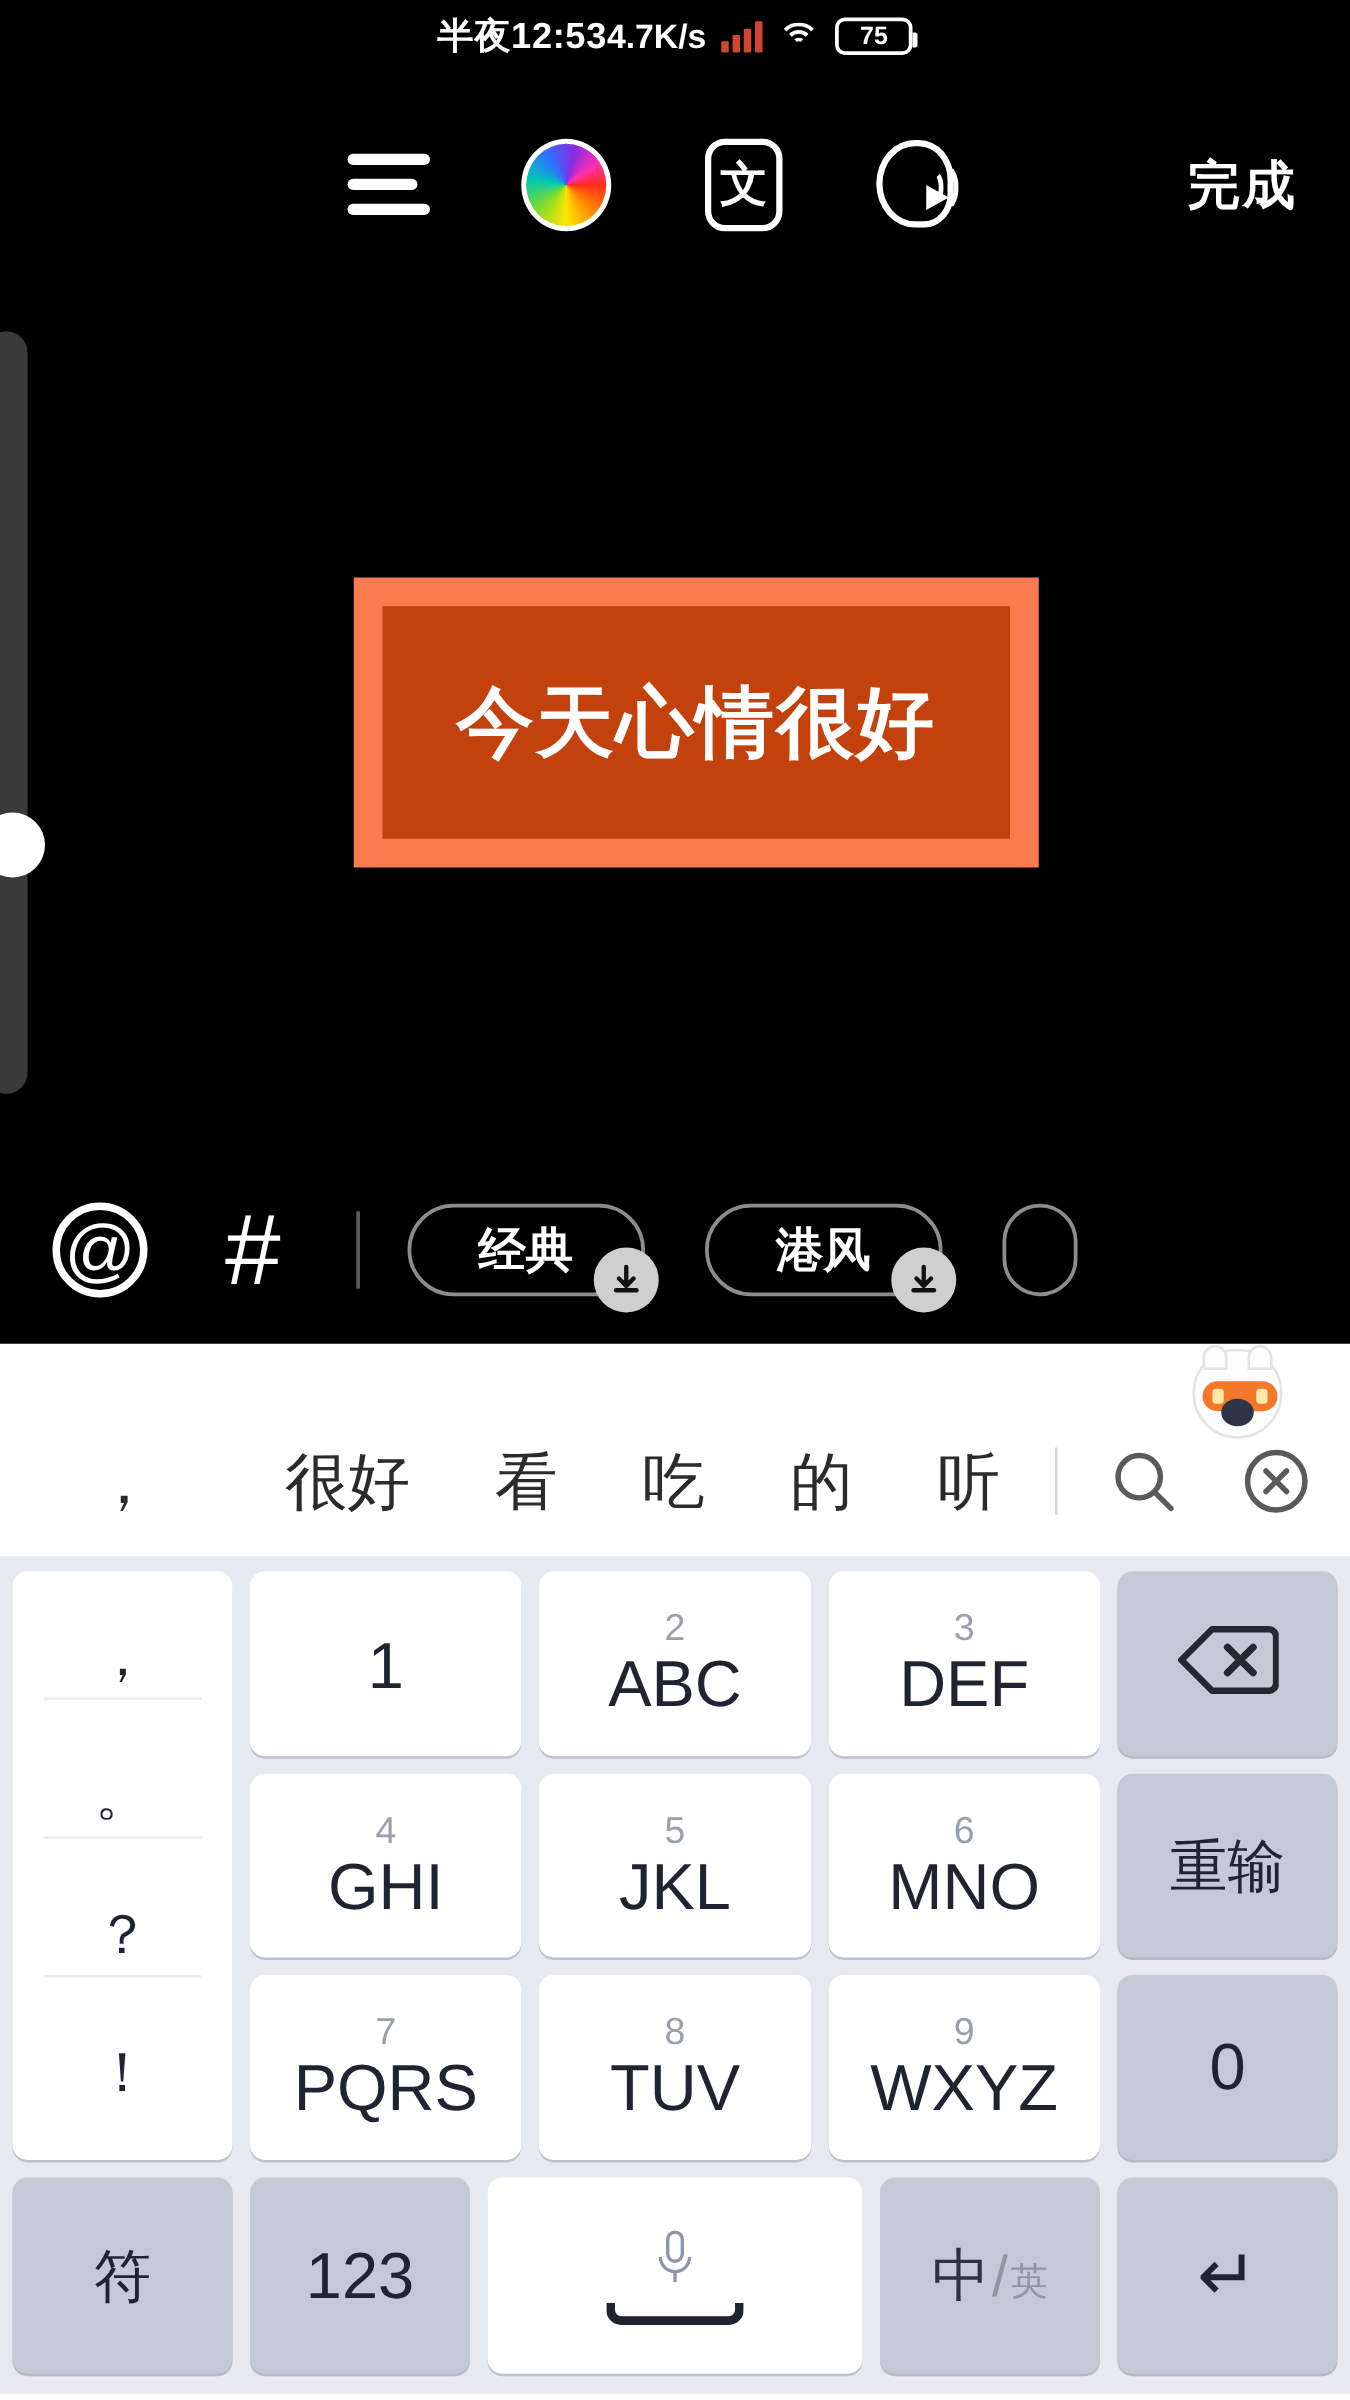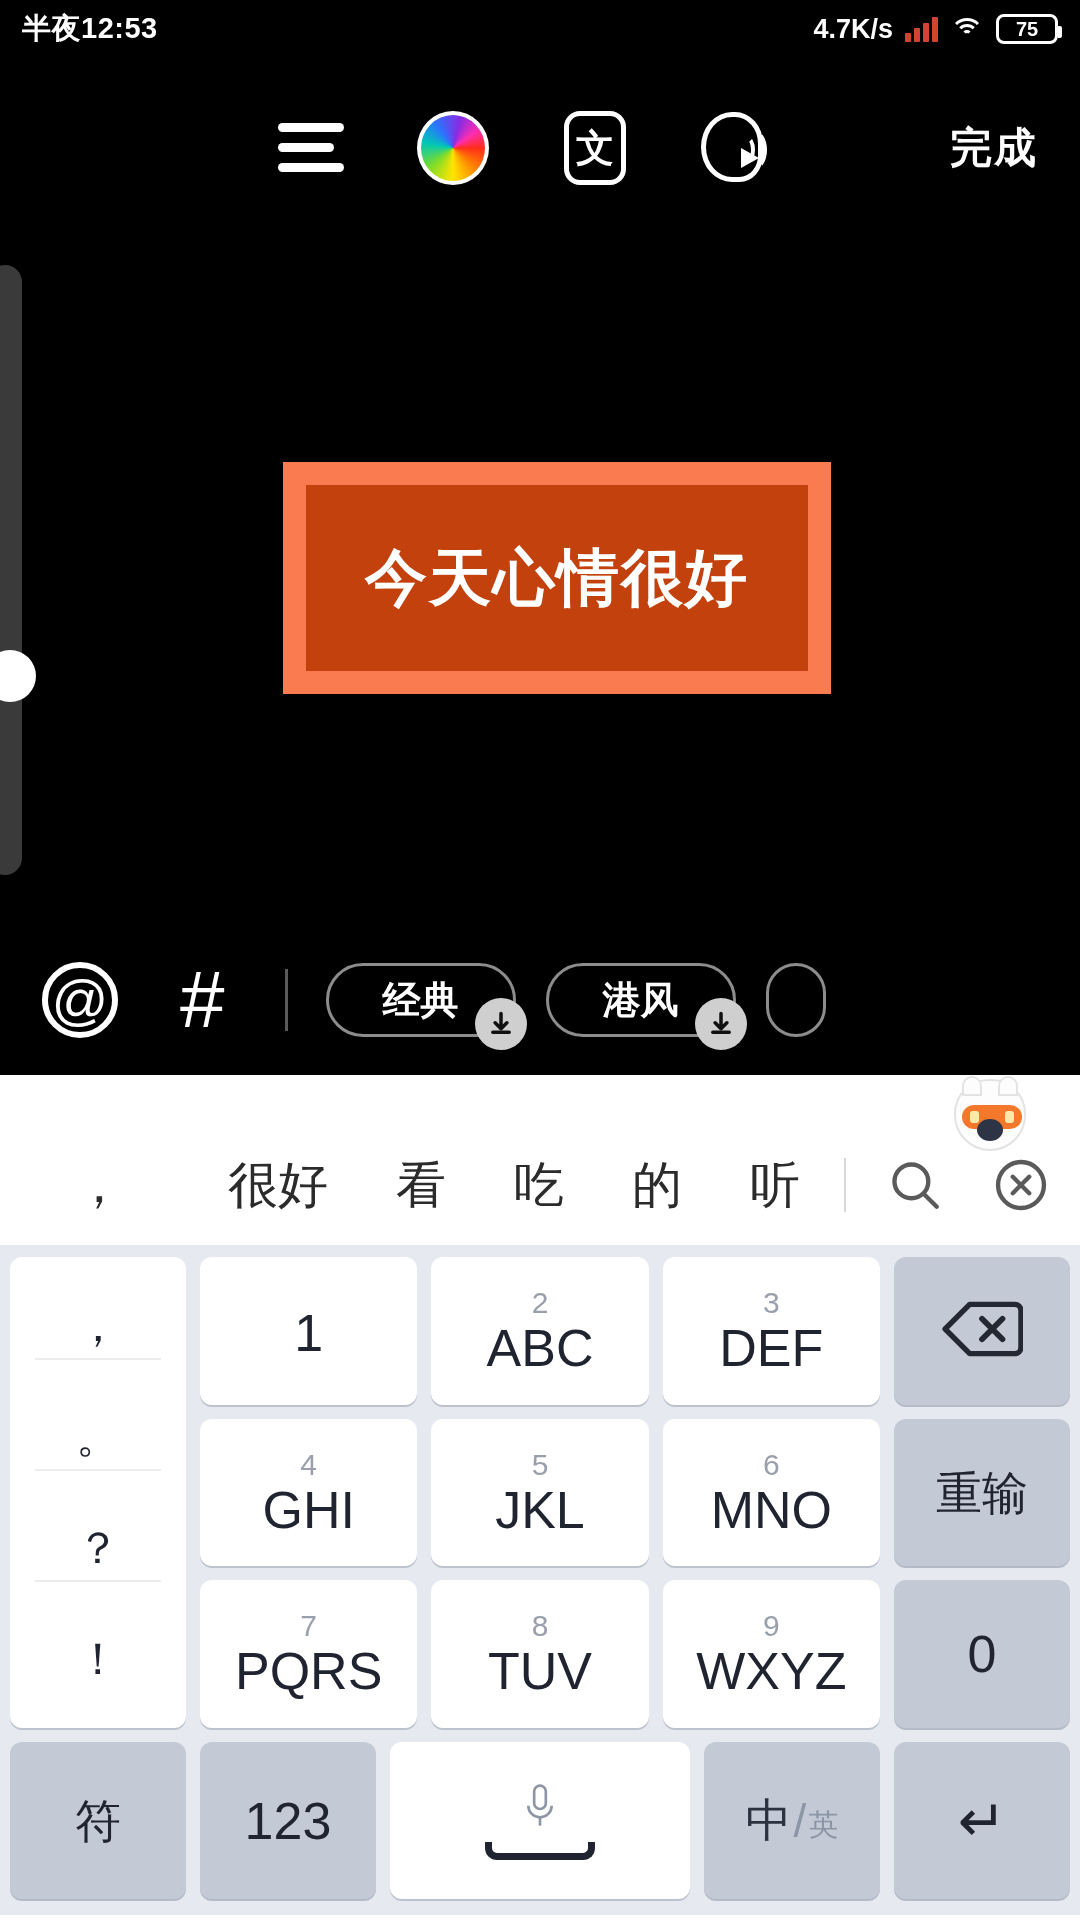--- a/index.html
+++ b/index.html
@@ -7,21 +7,21 @@
     width:1080px; height:1920px;
     background:#000;
     font-family:"Liberation Sans","DejaVu Sans",sans-serif;
     overflow:hidden;
   }
   #app { position:relative; width:1080px; height:1920px; background:#000; }
 
   
   .statusbar{
     position:absolute; top:0; left:0; width:1080px; height:58px;
-    display:flex; align-items:center; justify-content:space-between;
+    display:flex; align-items:center; justify-content:center;
     padding:0 22px; color:#fff;
   }
   .sb-left{ font-size:29px; font-weight:600; letter-spacing:.5px; }
   .sb-right{ display:flex; align-items:center; gap:12px; }
   .sb-net{ font-size:27px; font-weight:700; }
   .sig{ display:flex; align-items:flex-end; gap:3px; height:26px; }
   .sig i{ display:block; width:6px; background:#d1452f; border-radius:1px; }
   .sig i:nth-child(1){ height:9px; }
   .sig i:nth-child(2){ height:14px; }
   .sig i:nth-child(3){ height:19px; }
@@ -92,21 +92,21 @@
 
   
   .stylebar{ position:absolute; left:0; top:930px; width:1080px; height:140px;
     display:flex; align-items:center; padding-left:42px; }
   .at-icon{ width:76px; height:76px; border-radius:50%; border:6px solid #fff;
     display:flex; align-items:center; justify-content:center;
     font-size:56px; color:#fff; line-height:1; cursor:pointer; }
   .hash-icon{ margin-left:62px; color:#fff; font-size:80px; font-weight:500;
     line-height:1; cursor:pointer; }
   .divider{ width:3px; height:62px; background:#5a5a5a; margin-left:60px; }
-  .chips{ display:flex; align-items:center; gap:30px; margin-left:38px; }
+  .chips{ display:flex; align-items:center; gap:48px; margin-left:38px; }
   .chip{ position:relative; height:74px; min-width:190px; padding:0 40px;
     border:3px solid #8c8c8c; border-radius:40px; background:transparent;
     display:flex; align-items:center; justify-content:center;
     color:#fff; font-size:38px; font-weight:700; white-space:nowrap;
     cursor:pointer; }
   .chip .dl{ position:absolute; right:-14px; bottom:-16px; width:52px; height:52px;
     border-radius:50%; background:#cfcfcf;
     display:flex; align-items:center; justify-content:center; }
   .chip .dl svg{ width:28px; height:28px; }
 

